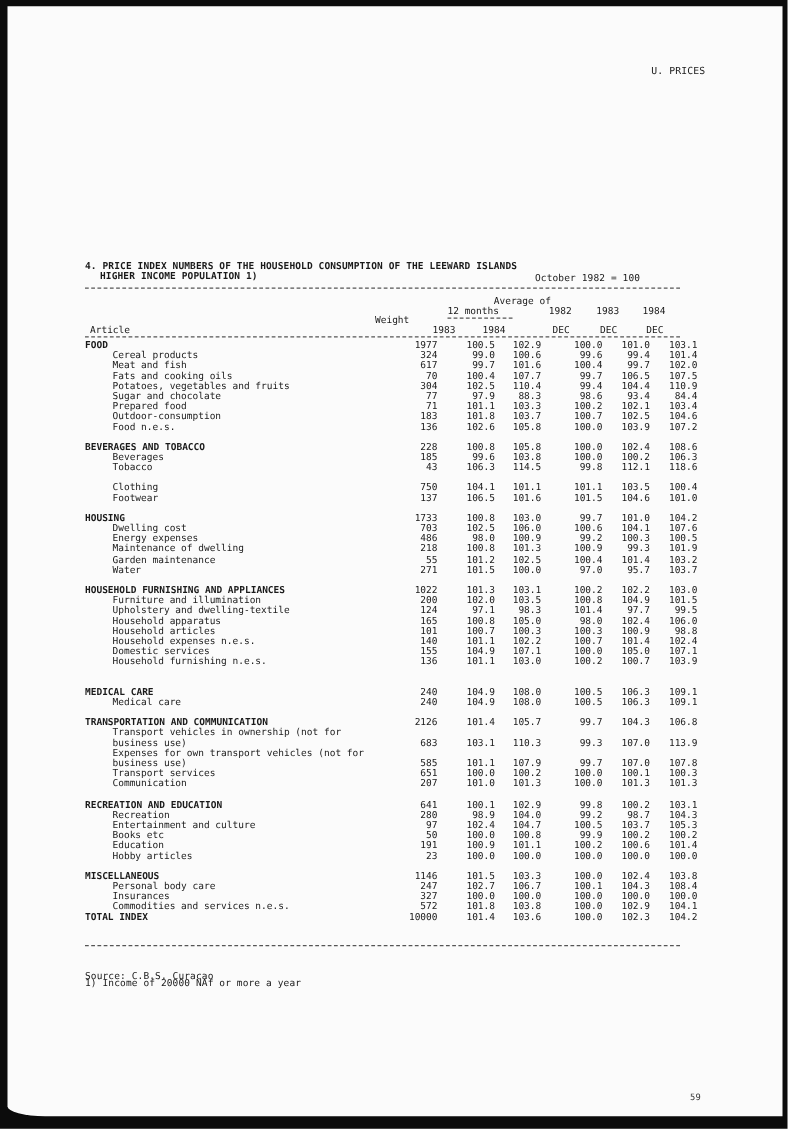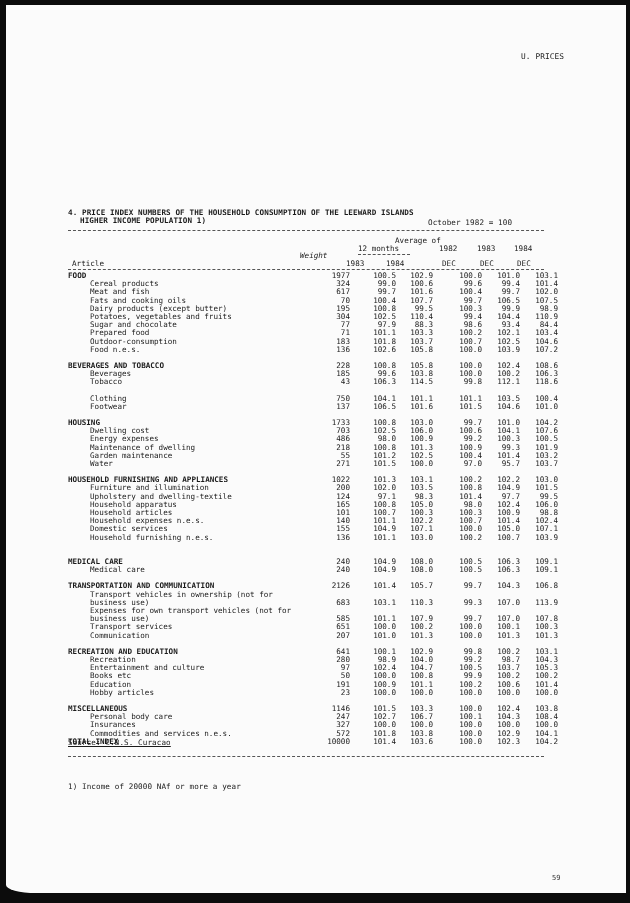--- a/index.html
+++ b/index.html
@@ -32,40 +32,40 @@
   td.n1 { width: 46px; text-align: right; }
   td.n2 { width: 37px; text-align: right; }
   td.n3 { width: 49px; text-align: right; }
   td.n4 { width: 38px; text-align: right; }
   td.n5 { width: 38px; text-align: right; }
   tr.grp td.art { font-weight: bold; }
   tr.sub td.art { padding-left: 22px; }
   tr.gap td { height: 8px; }
   tr.total td.art { font-weight: bold; }
 
-  .foot1 { left: 68px; top: 738px; text-decoration: underline; }
+  .foot1 { left: 68px; top: 776px; }
   .foot2 { left: 68px; top: 782px; }
 </style>
 </head>
 <body>
 
 <div class="page"></div>
 
 <div class="abs running-head">U. PRICES</div>
 
 <div class="abs title">4. PRICE INDEX NUMBERS OF THE HOUSEHOLD CONSUMPTION OF THE LEEWARD ISLANDS</div>
 <div class="abs subtitle">HIGHER INCOME POPULATION 1)</div>
 <div class="abs base">October 1982 = 100</div>
 
 <div class="rule" style="top:230px;"></div>
 
 <div class="hdr" style="left:355px; top:236px;margin-left:40px;">Average of</div>
 <div class="hdr" style="left:358px; top:244px;">12 months</div>
 <div class="short-rule" style="top:254px;"></div>
-<div class="hdr" style="left:300px; top:251px;font-style:italic;">Weight</div>
+<div class="hdr" style="left:300px; top:251px;">Weight</div>
 <div class="hdr" style="left:439px; top:244px;">1982</div>
 <div class="hdr" style="left:477px; top:244px;">1983</div>
 <div class="hdr" style="left:514px; top:244px;">1984</div>
 <div class="hdr" style="left:72px; top:259px;">Article</div>
 <div class="hdr" style="left:346px; top:259px;">1983</div>
 <div class="hdr" style="left:386px; top:259px;">1984</div>
 <div class="hdr" style="left:442px; top:259px;">DEC</div>
 <div class="hdr" style="left:480px; top:259px;">DEC</div>
 <div class="hdr" style="left:517px; top:259px;">DEC</div>
 
@@ -103,29 +103,20 @@
       <tr class="sub">
         <td class="art">Fats and cooking oils</td>
         <td class="w">70</td>
         <td class="n1">100.4</td>
         <td class="n2">107.7</td>
         <td class="n3">99.7</td>
         <td class="n4">106.5</td>
         <td class="n5">107.5</td>
       </tr>
       <tr class="sub">
-        <td class="art">Dairy products (except butter)</td>
-        <td class="w">195</td>
-        <td class="n1">100.8</td>
-        <td class="n2">99.5</td>
-        <td class="n3">100.3</td>
-        <td class="n4">99.9</td>
-        <td class="n5">98.9</td>
-      </tr>
-      <tr class="sub">
         <td class="art">Potatoes, vegetables and fruits</td>
         <td class="w">304</td>
         <td class="n1">102.5</td>
         <td class="n2">110.4</td>
         <td class="n3">99.4</td>
         <td class="n4">104.4</td>
         <td class="n5">110.9</td>
       </tr>
       <tr class="sub">
         <td class="art">Sugar and chocolate</td>

